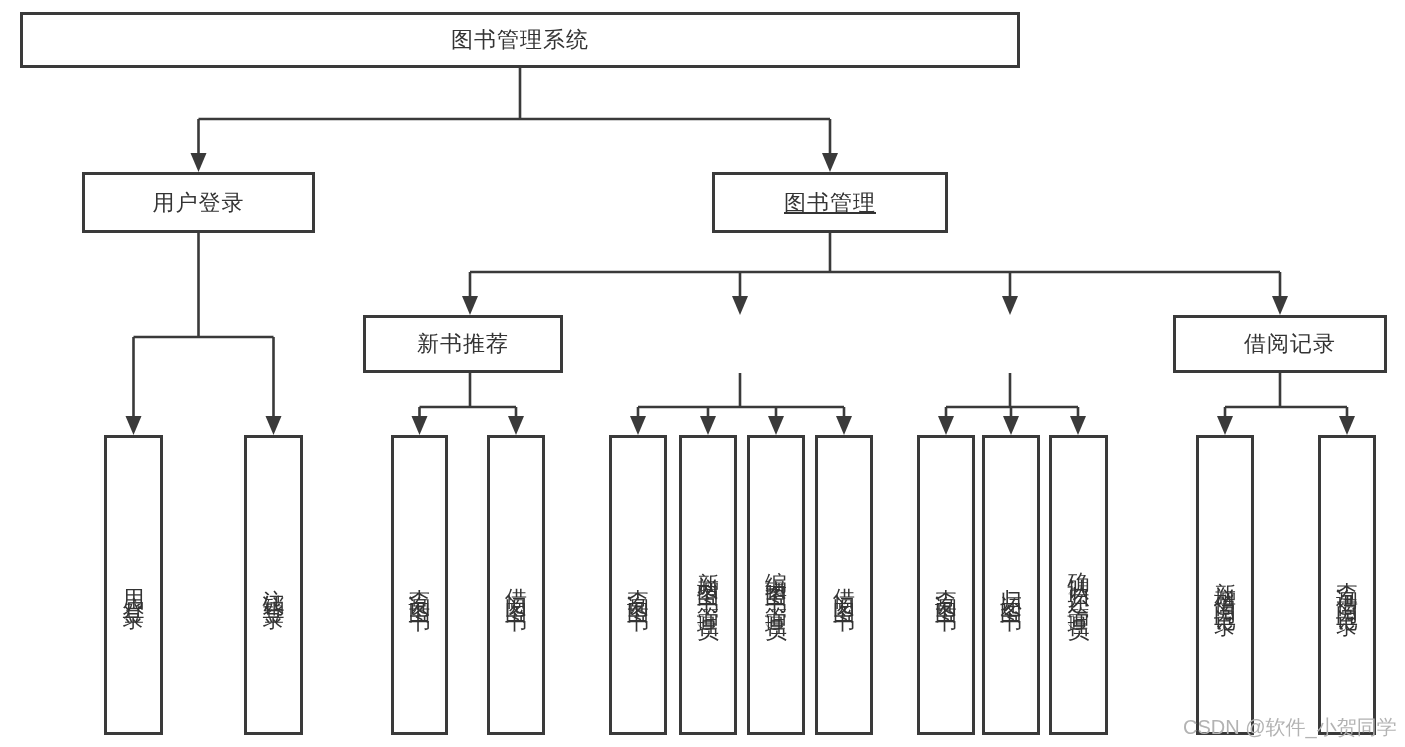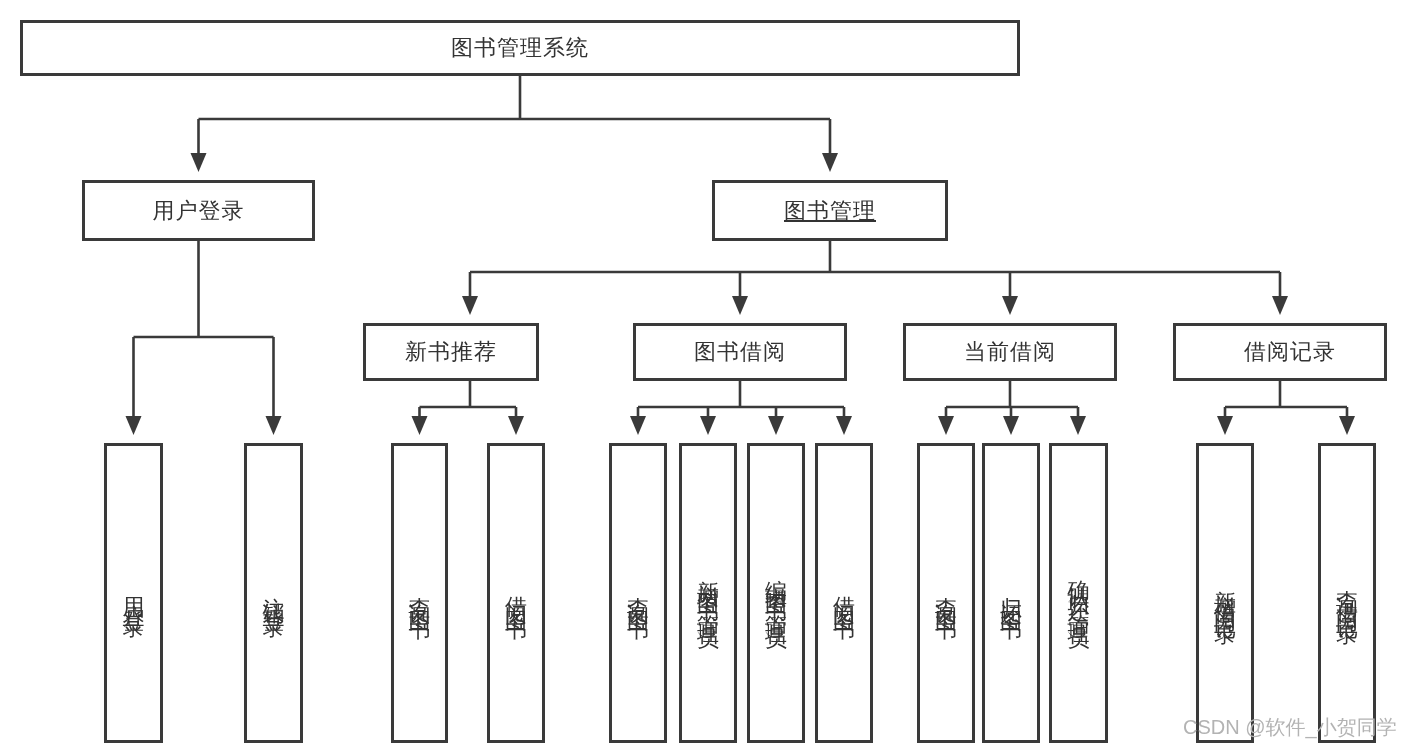--- a/index.html
+++ b/index.html
@@ -4,21 +4,21 @@
 <style>
   html,body{margin:0;padding:0;background:#ffffff;}
   .canvas{
     position:relative;width:1405px;height:747px;background:#ffffff;
     font-family:"Liberation Sans", sans-serif;overflow:hidden;
   }
   .wires{position:absolute;left:0;top:0;width:1405px;height:747px;}
   .box{
     position:absolute;background:#ffffff;border:3px solid #3a3a3a;
     display:flex;align-items:center;justify-content:center;
-    box-sizing:border-box;color:#333333;margin-top:8px;
+    box-sizing:border-box;color:#333333;
   }
   .hlabel{font-size:22px;letter-spacing:1px;white-space:nowrap;}
   .vtext{
     writing-mode:vertical-rl;text-orientation:mixed;
     font-size:22px;line-height:1;letter-spacing:7px;
     color:#333333;white-space:nowrap;
   }
   .watermark{
     position:absolute;left:1183px;top:714px;width:222px;
     font-size:20px;color:#b3b3b3;white-space:nowrap;z-index:5;
@@ -74,28 +74,22 @@
     <span class="hlabel">图书管理系统</span>
   </div>
 
   <div class="box" style="left:82px;top:172px;width:233px;height:61px;">
     <span class="hlabel">用户登录</span>
   </div>
   <div class="box" style="left:712px;top:172px;width:236px;height:61px;text-decoration:underline;">
     <span class="hlabel">图书管理</span>
   </div>
 
-  <div class="box" style="left:363px;top:315px;width:176px;height:58px;">
+  <div class="box" style="left:363px;top:315px;width:200px;height:58px;">
     <span class="hlabel">新书推荐</span>
-  </div>
-  <div class="box" style="left:633px;top:315px;width:214px;height:58px;">
-    <span class="hlabel">图书借阅</span>
-  </div>
-  <div class="box" style="left:903px;top:315px;width:214px;height:58px;">
-    <span class="hlabel">当前借阅</span>
   </div>
   <div class="box" style="left:1173px;top:315px;width:214px;height:58px;padding-left:20px;">
     <span class="hlabel">借阅记录</span>
   </div>
 
   <div class="box" style="left:104px;top:435px;width:59px;height:300px;">
     <span class="vtext">用户登录</span>
   </div>
   <div class="box" style="left:244px;top:435px;width:59px;height:300px;">
     <span class="vtext">注销登录</span>

